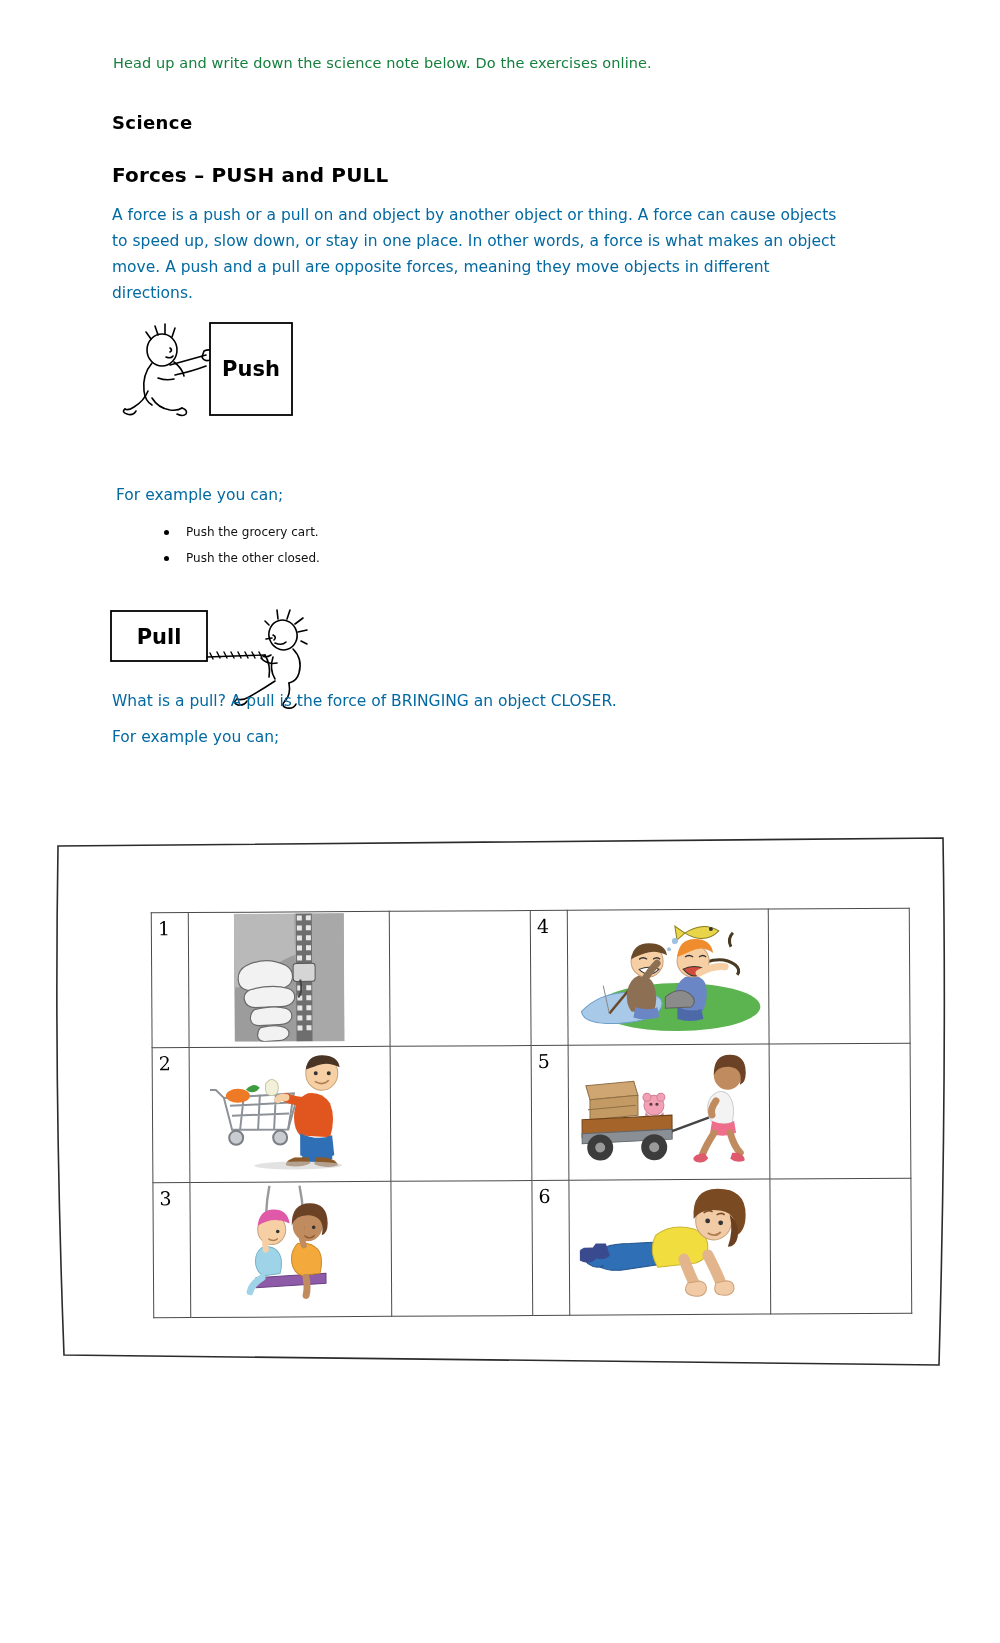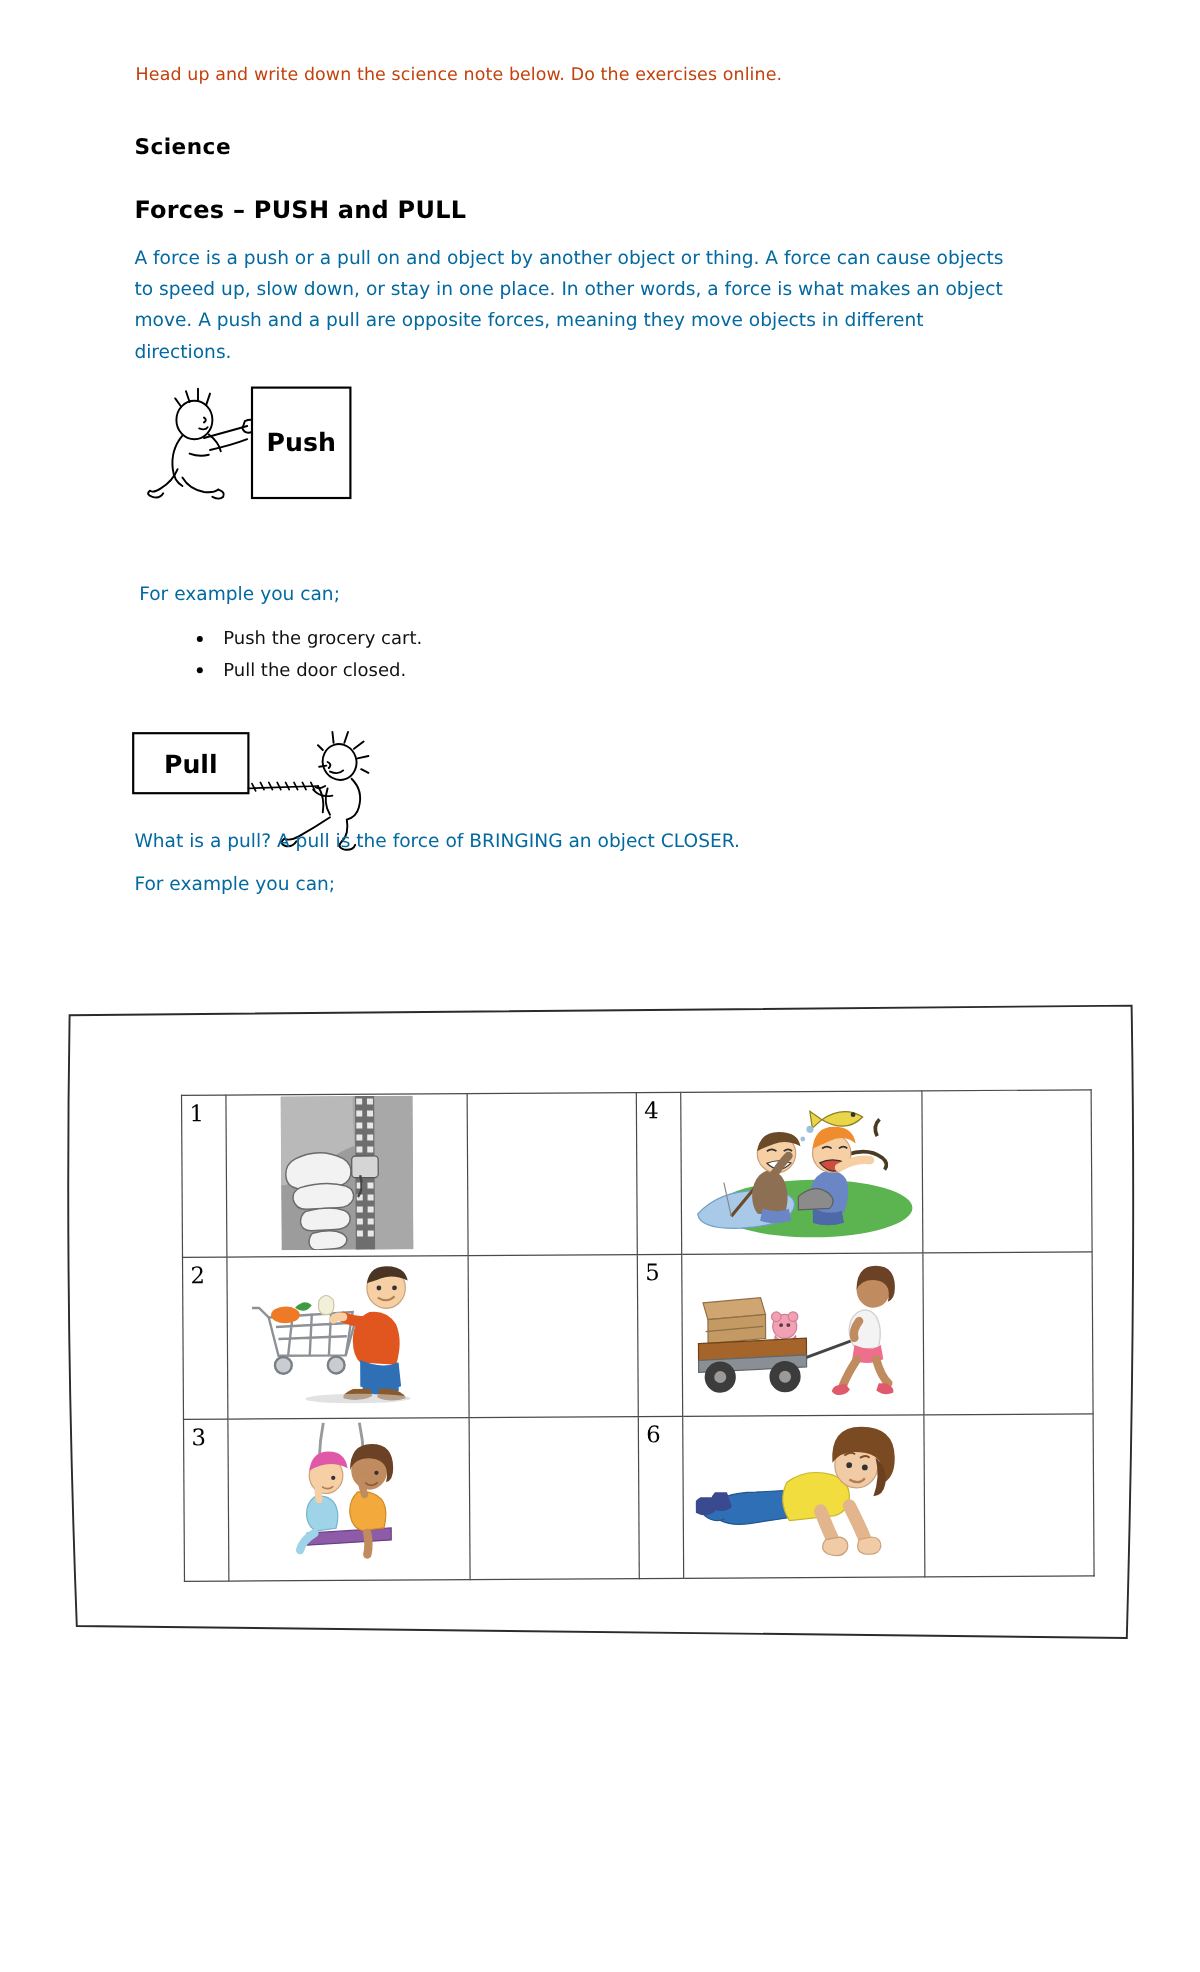--- a/index.html
+++ b/index.html
@@ -7,21 +7,21 @@
     width:1000px;height:1643px;background:#fff;
     font-family:"DejaVu Sans", sans-serif;
     color:#111;position:relative;overflow:hidden;
   }
   .page{position:relative;width:1000px;height:1643px;}
 
   
   .instruction{
     position:absolute;left:113px;top:55px;width:760px;
     font-family:"DejaVu Sans", sans-serif;
-    font-size:14.5px;color:#c2410c;letter-spacing:.1px;
+    font-size:14.5px;color:#15803d;letter-spacing:.1px;
   }
 
   
   .h-science{
     position:absolute;left:112px;top:112px;
     font-family:"DejaVu Sans", sans-serif;
     font-size:18px;font-weight:bold;color:#000;letter-spacing:.4px;
   }
   .h-forces{
     position:absolute;left:112px;top:163px;
@@ -34,21 +34,21 @@
     font-size:15.5px;line-height:26px;color:#0369a1;
   }
   #p-intro{top:202px;}
   #p-pushdef{top:445px;}
   #p-pushex{top:482px;left:116px;}
   #p-pulldef{top:688px;}
   #p-pullex{top:724px;}
 
   ul.bullets{
     position:absolute;margin:0;padding:0 0 0 52px;list-style:none;
-    font-family:"DejaVu Sans", sans-serif;font-size:15px;line-height:26px;
+    font-family:"DejaVu Sans", sans-serif;font-size:12px;line-height:26px;
   }
   ul.bullets li{position:relative;padding-left:22px;}
   ul.bullets li:before{
     content:"";position:absolute;left:0;top:11px;
     width:5px;height:5px;border-radius:50%;background:#000;
   }
   #ul-push{left:112px;top:519px;}
   #ul-pull{left:112px;top:760px;}
 
   
@@ -142,21 +142,21 @@
       </g>
 
       <rect x="92" y="5" width="82" height="92" fill="#fff" stroke="#000" stroke-width="1.8"></rect>
       <text class="boxlabel-text" x="133" y="58" text-anchor="middle">Push</text>
     </svg>
   </div>
 
   <div class="para" id="p-pushex">For example you can;</div>
   <ul class="bullets" id="ul-push">
     <li>Push the grocery  cart.</li>
-    <li>Pull the door closed.</li>
+    <li>Push the other closed.</li>
   </ul>
 
   <div class="fig" id="fig-pull">
     <svg width="230" height="110" viewBox="0 0 230 110">
 
       <rect x="6" y="6" width="96" height="50" fill="#fff" stroke="#000" stroke-width="1.8"></rect>
       <text class="boxlabel-text" x="54" y="39" text-anchor="middle">Pull</text>
 
       <g fill="none" stroke="#000" stroke-width="1.4" stroke-linecap="round">
         <path d="M102 52 L160 50"></path>

